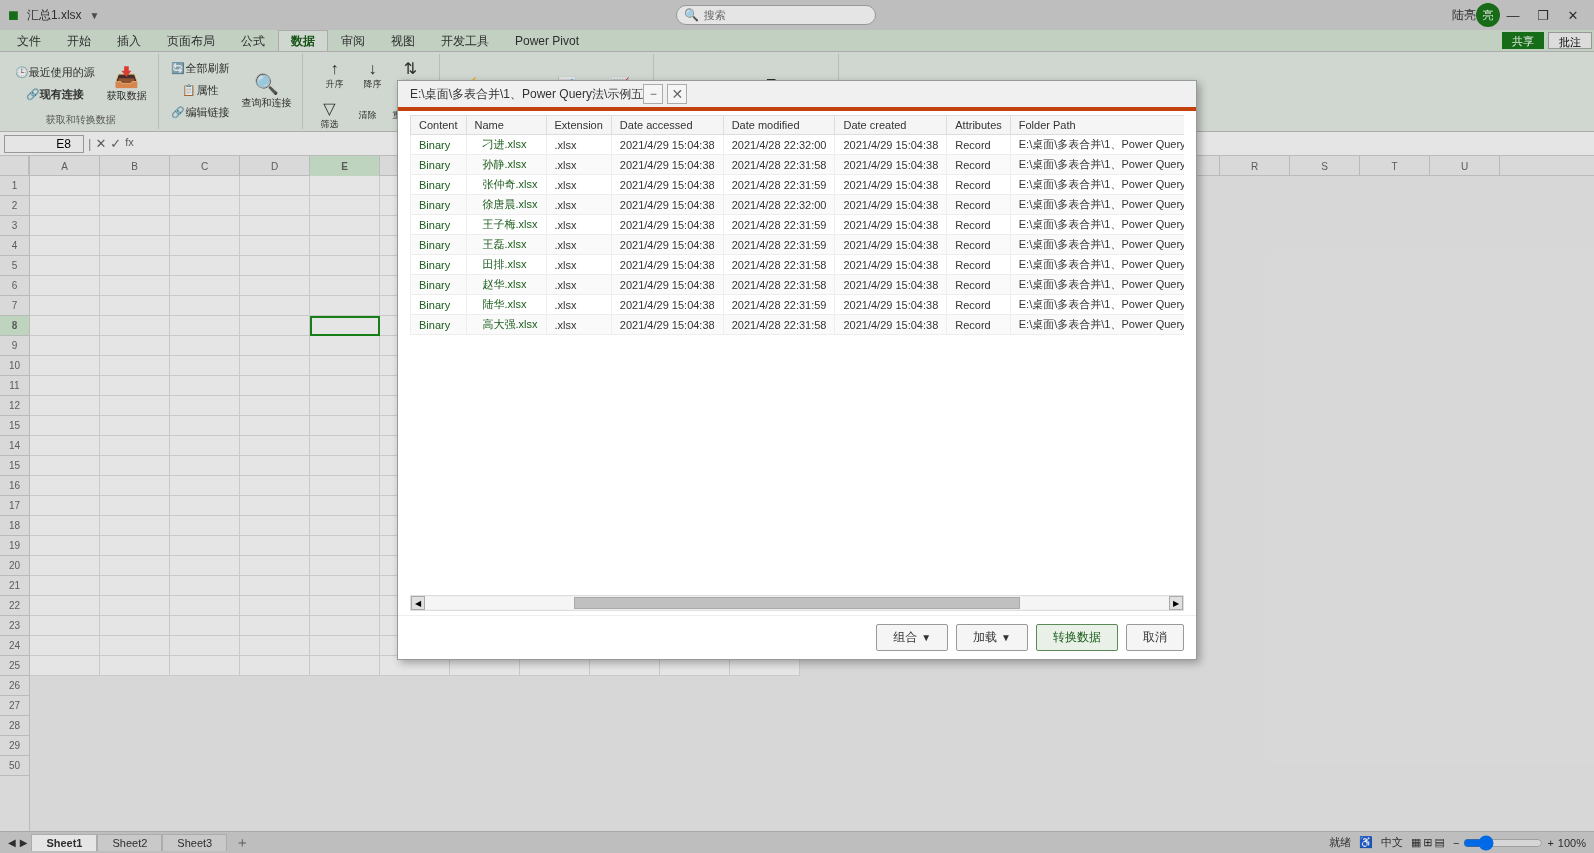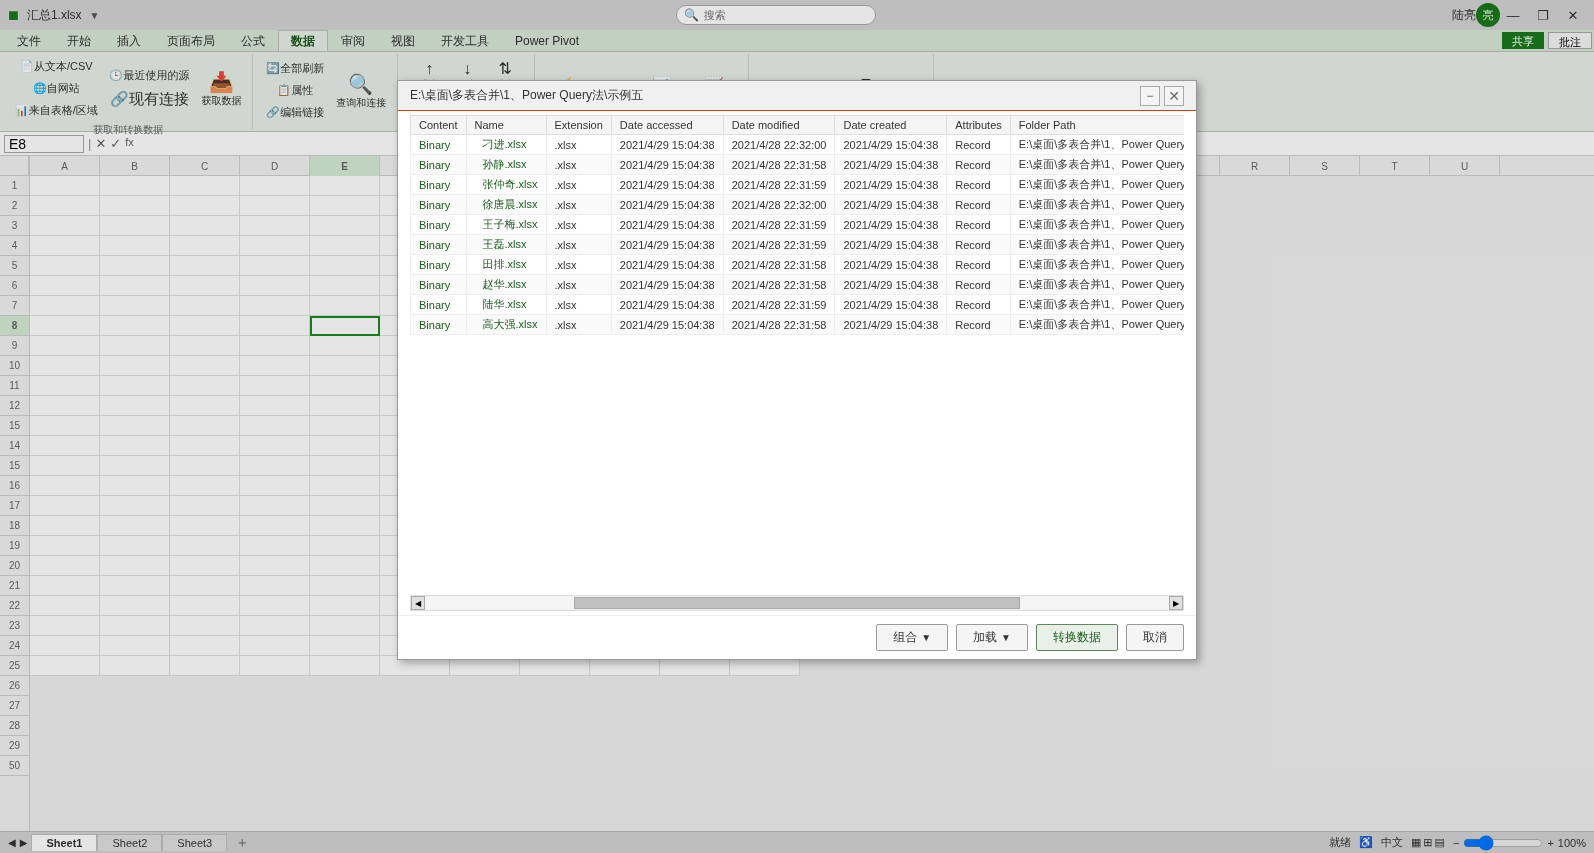--- a/index.html
+++ b/index.html
@@ -127,23 +127,23 @@
       height: 24px;
       background: white;
       border-bottom: 1px solid #d0d0d0;
       padding: 0 4px;
       gap: 4px;
     }
     .name-box {
       width: 80px;
       border: 1px solid #aaa;
       height: 18px;
-      padding: 0 4px;
-      font-size: 14px;
-      text-align: left;
+      padding: 0 12px;
+      font-size: 12px;
+      text-align: right;
     }
     .formula-bar-icons { display: flex; gap: 4px; font-size: 13px; color: #666; }
     .formula-input {
       flex: 1;
       border: none;
       outline: none;
       font-size: 11px;
       padding: 0 4px;
     }
 
@@ -278,24 +278,24 @@
       border: 1px solid #999;
       box-shadow: 3px 3px 8px rgba(0,0,0,0.3);
       width: 800px;
       min-height: 580px;
       display: flex;
       flex-direction: column;
     }
     .dialog-header {
       height: 30px;
       background: #f0f0f0;
-      border-bottom: 1px solid #c2410c;
-      display: flex;
-      align-items: center;
-      justify-content: space-between;
+      border-bottom: 4px solid #c2410c;
+      display: flex;
+      align-items: center;
+      justify-content: flex-start;
       padding: 0 12px;
     }
     .dialog-title { font-size: 12px; color: #333; }
     .dialog-close {
       width: 20px;
       height: 20px;
       display: flex;
       align-items: center;
       justify-content: center;
       cursor: pointer;
@@ -441,35 +441,24 @@
   <button style="padding:2px 10px;font-size:11px;background:#1a7a1a;color:white;border:none;cursor:pointer;margin:2px;">共享</button>
   <button style="padding:2px 10px;font-size:11px;background:#f5f5f5;border:1px solid #aaa;cursor:pointer;margin:2px;">批注</button>
 </div>
 
 <div class="ribbon-content" style="background:#e8f0e8;">
 
   <div class="ribbon-group">
     <div class="ribbon-group-buttons">
       <div style="display:flex;flex-direction:column;gap:1px;">
         <div class="ribbon-btn">
-          <div style="font-size:11px;">📄从文本/CSV</div>
+          <div style="font-size:11px;">🕒最近使用的源</div>
         </div>
         <div class="ribbon-btn">
-          <div style="font-size:11px;">🌐自网站</div>
-        </div>
-        <div class="ribbon-btn">
-          <div style="font-size:11px;">📊来自表格/区域</div>
-        </div>
-      </div>
-      <div style="display:flex;flex-direction:column;gap:1px;">
-        <div class="ribbon-btn">
-          <div style="font-size:11px;">🕒最近使用的源</div>
-        </div>
-        <div class="ribbon-btn">
-          <div style="font-size:15px;">🔗现有连接</div>
+          <div style="font-size:11px;font-weight:bold;">🔗现有连接</div>
         </div>
       </div>
       <div style="display:flex;flex-direction:column;gap:1px;">
         <div class="ribbon-btn">
           <div style="font-size:20px;">📥</div>
           <div style="font-size:10px;">获取数据</div>
         </div>
       </div>
     </div>
     <div class="ribbon-group-label">获取和转换数据</div>

